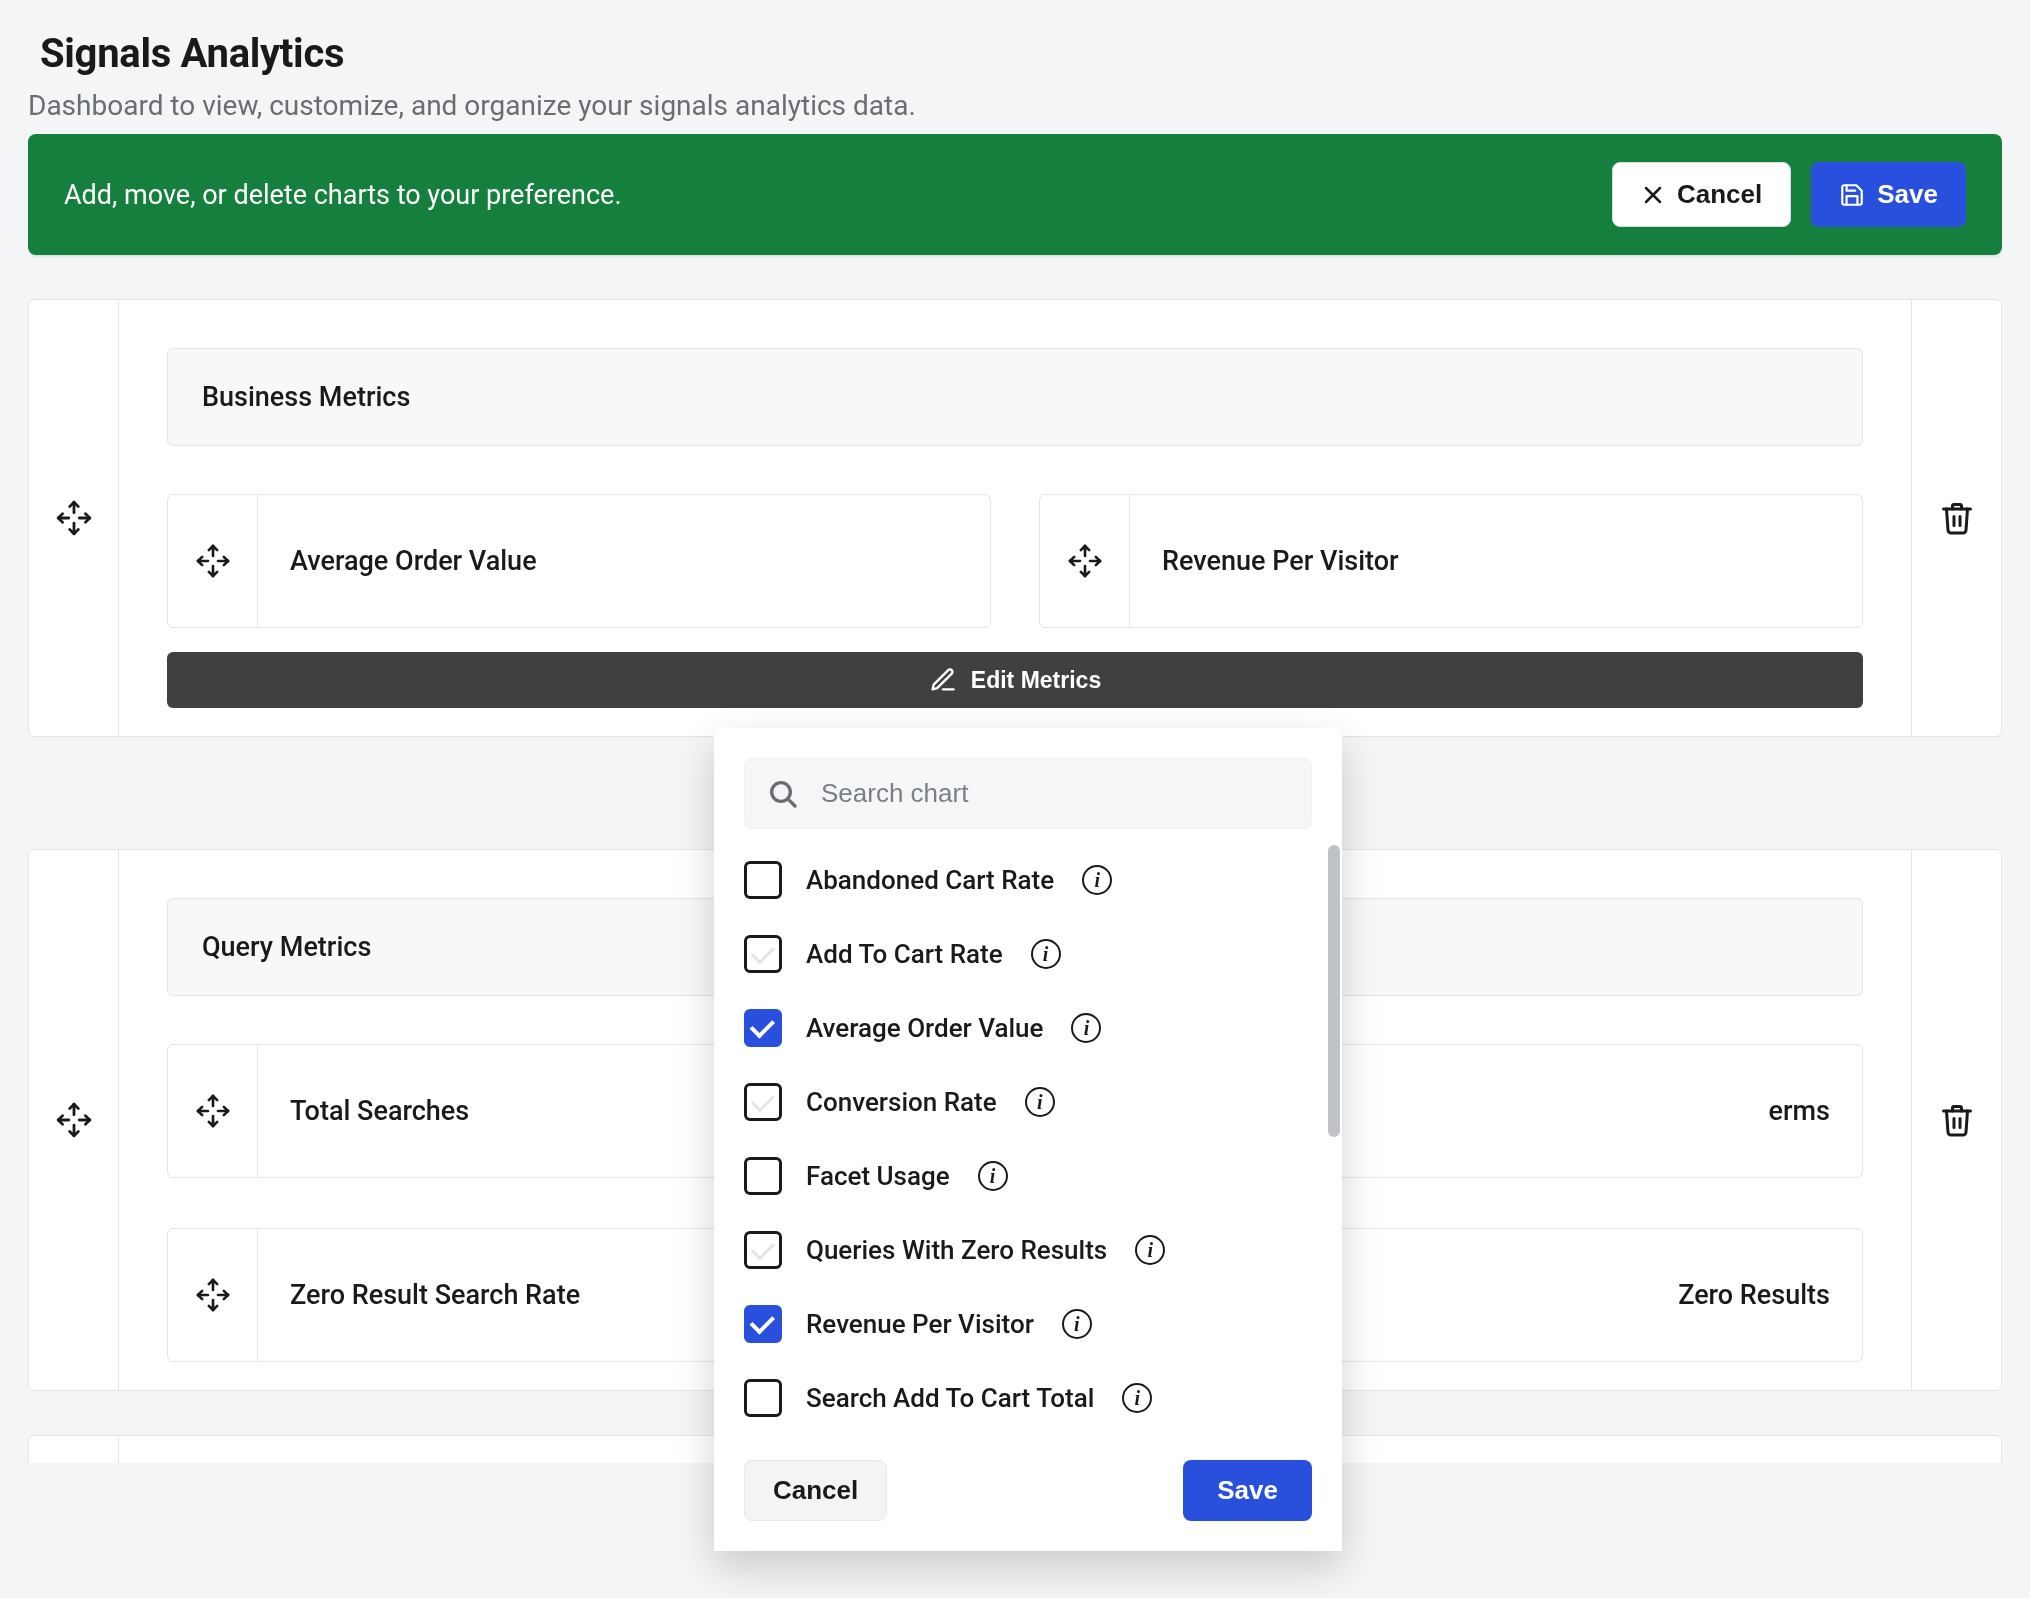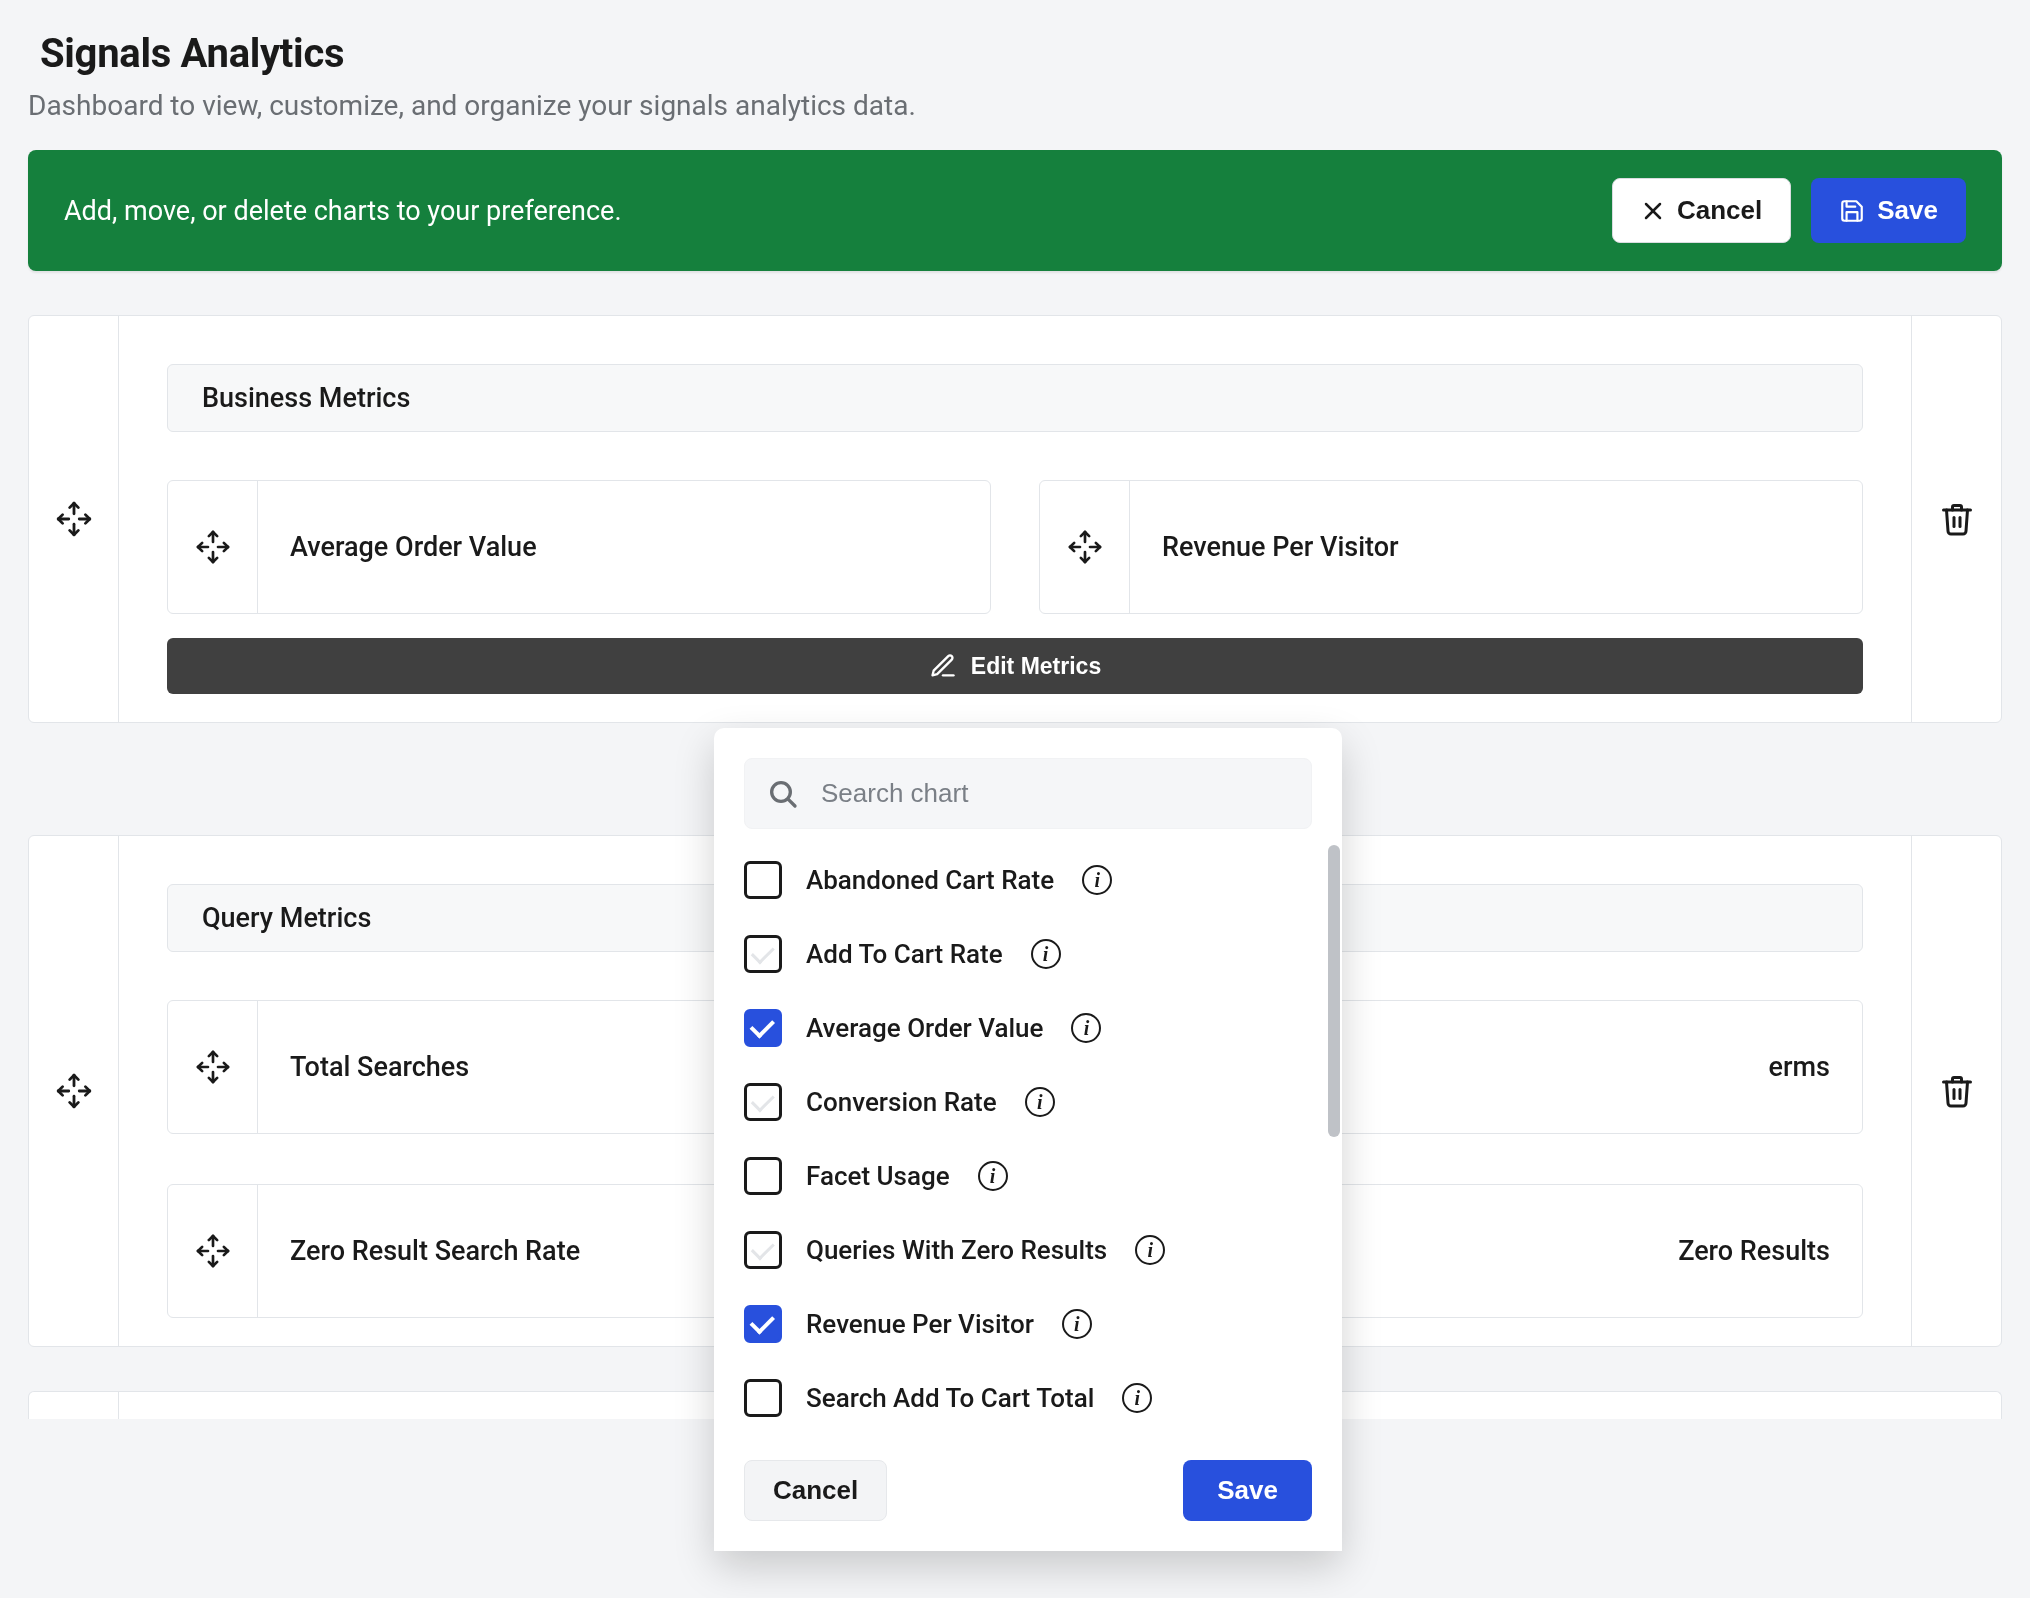--- a/index.html
+++ b/index.html
@@ -18,21 +18,21 @@
   }
   .page-title {
     font-size:40px;
     font-weight:700;
     margin:12px;
     letter-spacing:-0.3px;
   }
   .page-subtitle {
     font-size:28px;
     color:#6a6e73;
-    margin:8px 0 28px 0;
+    margin:8px 0 12px 0;
   }
   .action-bar {
     background:#15803d;
     color:#fff;
     border-radius:8px;
     padding:28px 36px;
     display:flex;
     align-items:center;
     justify-content:space-between;
     box-shadow:0 2px 2px rgba(0,0,0,0.08);
@@ -81,21 +81,21 @@
     display:flex;
     align-items:center;
     justify-content:center;
     align-self:stretch;
     border-left:1px solid #e2e5e9;
   }
   .header-box {
     background:#f7f8f9;
     border:1px solid #e2e5e9;
     border-radius:6px;
-    padding:17px 34px;
+    padding:32px 34px;
     font-size:27px;
     font-weight:500;
   }
   .metrics-row {
     display:flex;
     gap:48px;
     margin-top:48px;
   }
   .metric-card {
     flex:1;

